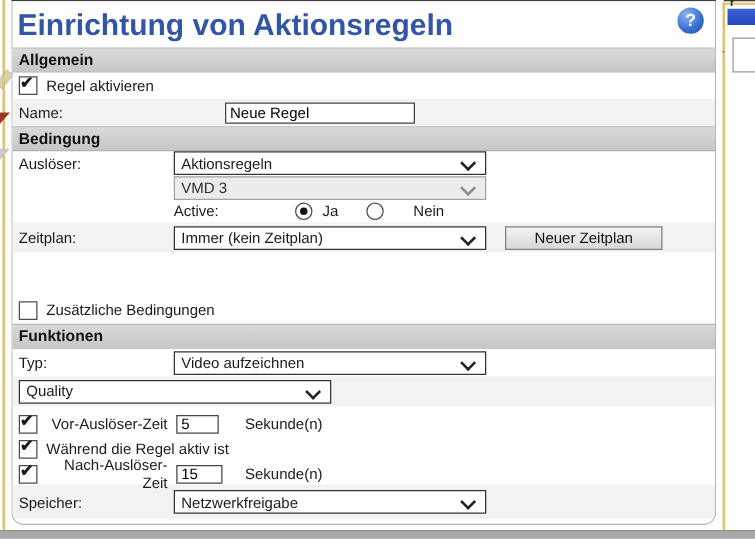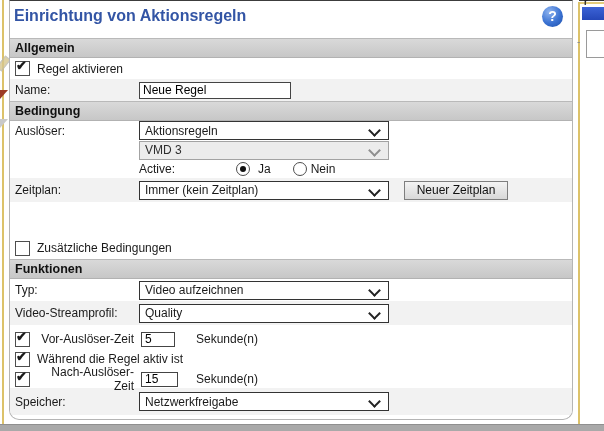--- a/index.html
+++ b/index.html
@@ -25,21 +25,21 @@
   .gray-arrow{position:absolute;left:0px;top:119px;width:0;height:0;
               border-top:9px solid #c9c9c9;border-right:8px solid transparent;}
   .bottom-bar{position:absolute;left:0;top:424px;width:604px;height:7px;
               background:#a9a9a9;border-top:1px solid #8f8f8f;}
 
   
   .dialog{position:absolute;left:9px;top:0;width:564px;height:420px;background:#fff;
           border:1px solid #b5b5b5;border-top:1px solid #3c3c3c;
           border-radius:0 0 10px 10px;box-sizing:border-box;overflow:hidden;}
   .title-row{height:37px;position:relative;}
-  .page-title{position:absolute;left:4px;top:6px;font-size:16px;font-weight:bold;color:#3355a5;}
+  .page-title{position:absolute;left:4px;top:6px;font-size:24px;font-weight:bold;color:#3355a5;}
   .help{position:absolute;right:9px;top:5px;width:21px;height:21px;border-radius:50%;
         background:radial-gradient(circle at 35% 28%, #8fb4ef 0%, #3a72d2 55%, #1d4da8 100%);
         color:#fff;font-weight:bold;font-size:14px;text-align:center;line-height:21px;cursor:pointer;}
 
   .bar{height:20px;background:linear-gradient(#d9d9d9,#c7c7c7);
        border-top:1px solid #b9b9b9;border-bottom:1px solid #b2b2b2;
        box-sizing:border-box;display:flex;align-items:center;
        font-size:12.5px;font-weight:bold;color:#111;padding-left:5px;}
 
   .row{display:flex;align-items:center;padding-left:5px;font-size:12px;color:#1a1a1a;box-sizing:border-box;}
@@ -64,41 +64,41 @@
   .sel.disabled{background:#ececec;border-color:#a3a3a3;color:#2e2e2e;}
   .sel.disabled .chev{border-color:#8f8f8f;}
   .txt{height:17px;border:1px solid #444;box-sizing:border-box;font-size:12px;padding:0 3px;
        font-family:"Liberation Sans", sans-serif;background:#fff;}
   .btn{height:19px;background:linear-gradient(#f3f3f3,#d8d8d8);border:1px solid #7e7e7e;
        font-size:12px;color:#111;font-family:"Liberation Sans", sans-serif;cursor:pointer;
        display:flex;align-items:center;justify-content:center;box-sizing:border-box;}
 
   
   .row-cbrule{height:21px;gap:7px;}
-  .row-name{height:22px;}
+  .row-name{height:22px;gap:41px;}
   .row-trigger{height:19px;}
   .row-appsel{height:20px;}
   .row-active{height:18px;}
   .row-active .active-lbl{width:97px;}
   .row-sched{height:24px;}
   .row-add{height:22px;gap:7px;margin-top:35px;}
   .row-typ{height:22px;}
   .row-prof{height:24px;}
   .row-dur{height:63px;align-items:flex-start;padding-top:4px;}
   .dur-lines{display:flex;flex-direction:column;}
   .dur-line{height:20px;display:flex;align-items:center;gap:7px;}
   .dur-line .dlab{width:97px;text-align:right;}
   .dur-line .dlab.wide{width:auto;}
   .num{width:34px;height:15px;}
   .unit{margin-left:14px;}
   .row-store{height:27px;}
   .footer{position:relative;height:41px;}
   .btn-ok{position:absolute;left:206px;top:11px;width:104px;}
   .btn-cancel{position:absolute;left:299px;top:11px;width:69px;padding-left:16px;}
-  .btn-newsched{margin-left:15px;width:104px;text-align:right;}
+  .btn-newsched{margin-left:15px;width:126px;text-align:right;}
 </style>
 </head>
 <body>
 
 <div class="stage">
 
   <div class="v-line-left"></div>
   <div class="pencil"></div>
   <div class="red-arrow"></div>
   <div class="gray-arrow"></div>
@@ -155,21 +155,21 @@
         <span class="chev"></span>
       </div>
     </div>
 
     <div class="row row-active">
       <span class="lbl"></span>
       <span class="active-lbl">Active:</span>
       <span class="radio selected"></span>
       <span style="margin:0 22px 0 8px">Ja</span>
       <span class="radio"></span>
-      <span style="margin-left:4px">Nein</span>
+      <span style="margin-left:24px">Nein</span>
     </div>
 
     <div class="row row-sched alt">
       <span class="lbl">Zeitplan:</span>
       <div class="sel">
         <span>Immer (kein Zeitplan)</span>
         <span class="chev"></span>
       </div>
       <button class="btn btn-newsched">Neuer Zeitplan</button>
     </div>
@@ -187,21 +187,20 @@
 
     <div class="row row-typ">
       <span class="lbl">Typ:</span>
       <div class="sel">
         <span>Video aufzeichnen</span>
         <span class="chev"></span>
       </div>
     </div>
 
     <div class="row row-prof alt">
-      <span class="lbl">Video-Streamprofil:</span>
       <div class="sel">
         <span>Quality</span>
         <span class="chev"></span>
       </div>
     </div>
 
     <div class="row row-dur">
       <div class="dur-lines">
         <div class="dur-line">
           <span class="checkbox checked">

